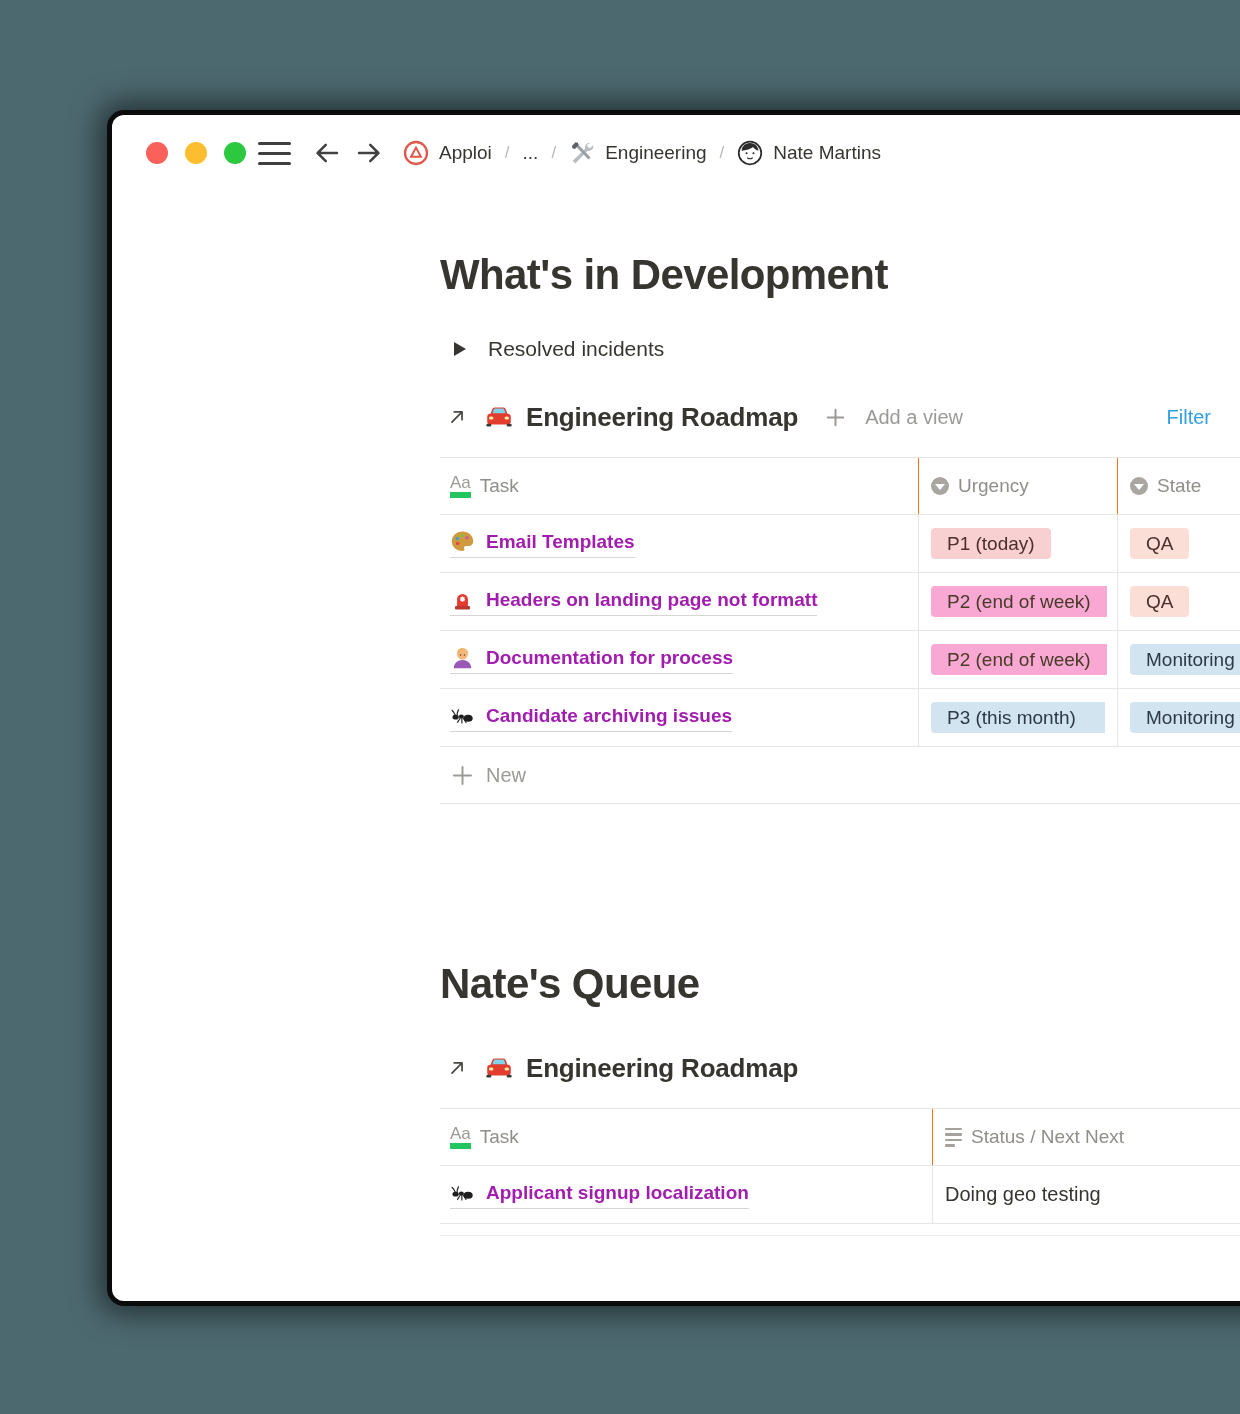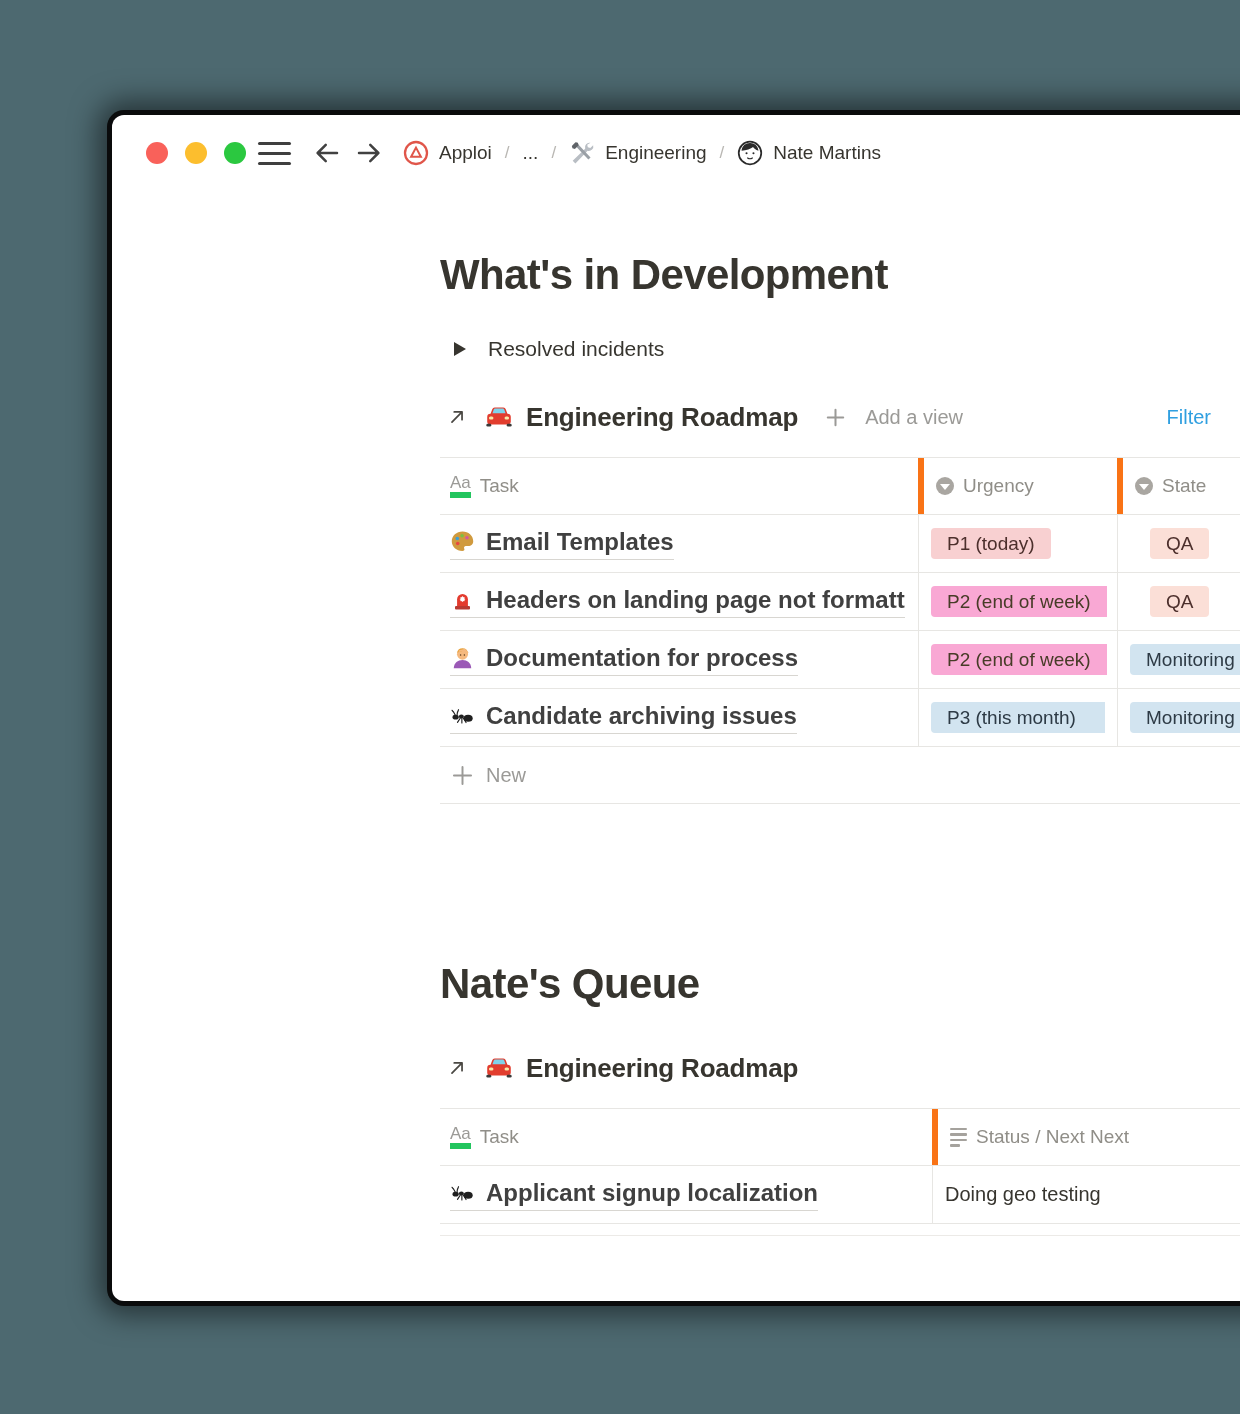--- a/index.html
+++ b/index.html
@@ -44,42 +44,42 @@
   .db-toolbar2 { margin-top:40px; display:flex; align-items:center; height:40px; }
   .ne-arrow { width:22px; height:22px; margin-left:6px; flex:0 0 auto; cursor:pointer; }
   .db-emoji { margin-left:16px; width:30px; height:30px; flex:0 0 auto; }
   .db-title { margin-left:12px; font-size:26px; font-weight:700; letter-spacing:-0.2px; white-space:nowrap; cursor:pointer; }
   .add-view { margin-left:28px; display:flex; align-items:center; gap:20px; color:#9b9a97; font-size:20px; cursor:pointer; white-space:nowrap; }
   .filter { margin-left:auto; color:#2f9fe0; font-size:20px; cursor:pointer; }
   
   .db-table { margin-top:20px; width:1012px; border-top:1px solid #e7e6e3; }
   .thead { display:flex; height:57px; border-bottom:1px solid #e7e6e3; color:#908e88; font-size:19px; }
   .th { display:flex; align-items:center; gap:9px; padding:0 10px; overflow:hidden; white-space:nowrap; }
-  .th + .th { border-left:6px solid #f97316; padding-left:12px;text-align:right; }
+  .th + .th { border-left:1px solid #f97316; padding-left:12px;text-align:right; }
   .col-task { width:478px; flex:0 0 auto; }
   .col-urgency { width:199px; flex:0 0 auto; }
   .col-state { flex:1; }
   .col-task2 { width:492px; flex:0 0 auto; }
   .col-status { flex:1; }
   .aa-icon { font-size:17px; color:#9b9a97; border-bottom:6px solid #22c55e; line-height:1.05; padding-bottom:1px; font-weight:500; }
   .select-icon { width:18px; height:18px; border-radius:50%; background:#a9a6a1; position:relative; flex:0 0 auto; }
   .select-icon:after { content:""; position:absolute; left:4px; top:6.5px; border-left:5px solid transparent; border-right:5px solid transparent; border-top:6px solid #fff; }
   .text-icon { width:17px; display:flex; flex-direction:column; gap:3px; flex:0 0 auto; }
   .text-icon i { display:block; height:2.5px; background:#a5a29d; border-radius:1px; }
   .text-icon i:nth-child(1),.text-icon i:nth-child(2),.text-icon i:nth-child(3){ width:17px; }
   .text-icon i:nth-child(4){ width:10px; }
   .trow { display:flex; height:58px; border-bottom:1px solid #e7e6e3; }
   .td { display:flex; align-items:center; padding:0 12px 0 10px; overflow:hidden; white-space:nowrap; }
   .td + .td { border-left:1px solid #e7e6e3; padding-left:12px; }
   .task-link { display:inline-flex; align-items:center; gap:11px; border-bottom:1.5px solid #d8d6d1; padding-bottom:3px; cursor:pointer; }
   .task-emoji { width:25px; height:25px; flex:0 0 auto; }
-  .task-text { font-size:24px; font-weight:600; color:#404040; }
+  .task-text { font-size:19px; font-weight:600; color:#a21caf; }
   .tag { display:inline-flex; align-items:center; height:31px; padding:0 16px; border-radius:4px; font-size:19px; color:#42382f; cursor:pointer; }
   .tag.pink { background:#f8d0d1; color:#4c2f2c; }
-  .tag.peach { background:#fbdfd7; color:#4c2f2c;margin-left:20px; }
+  .tag.peach { background:#fbdfd7; color:#4c2f2c; }
   .tag.yellow { background:#f9a8d4; color:#473b27; }
   .tag.blue { background:#d2e4f0; color:#2d3a45; }
   .tag.fill { flex:1 0 auto; border-top-right-radius:0; border-bottom-right-radius:0; }
   .new-row { display:flex; align-items:center; height:57px; border-bottom:1px solid #e7e6e3; color:#9b9a97; font-size:20px; gap:13px; padding-left:12px; cursor:pointer; }
   .partial-row { height:12px; border-bottom:1px solid #eceae7; }
   .status-text { font-size:20px; color:#37352f; }
   .section-gap { margin-top:156px; }
   svg { display:block; }
 </style>
 </head>

